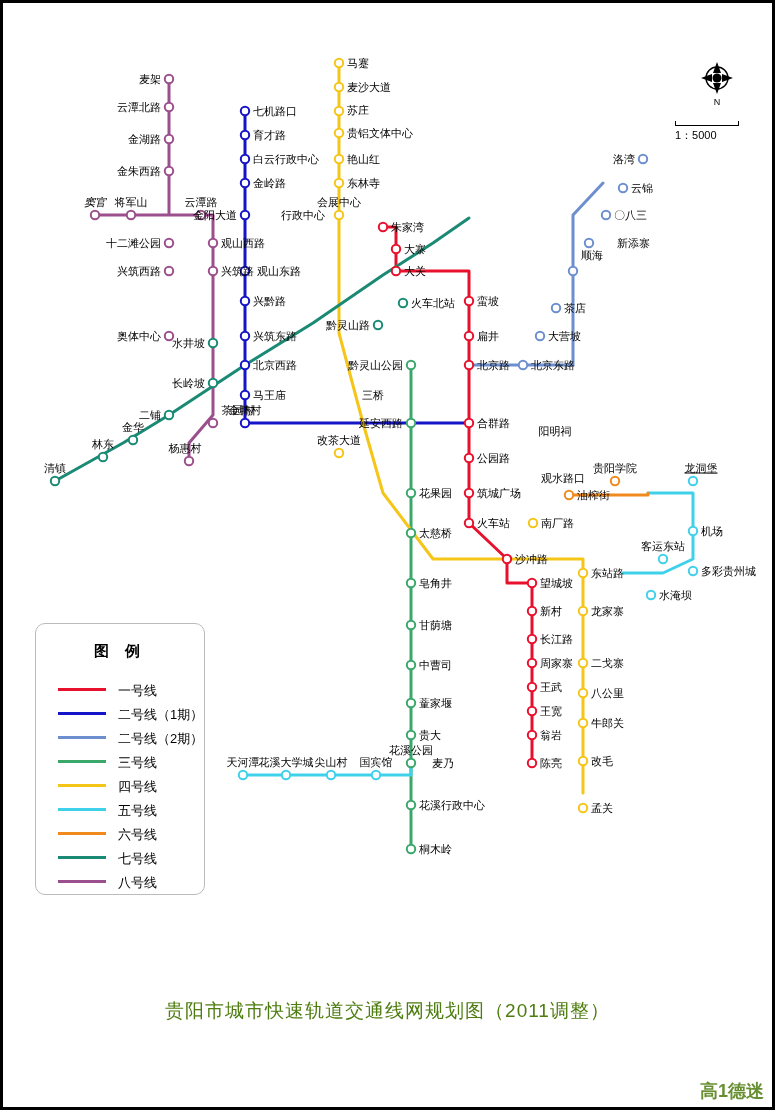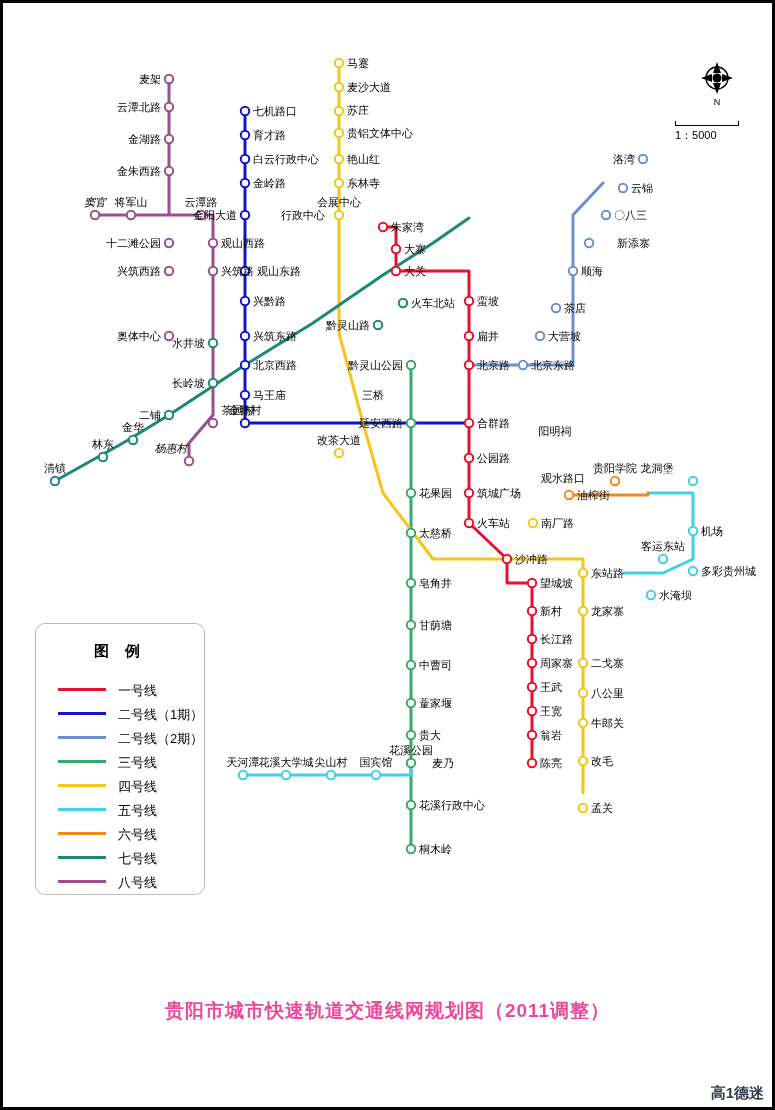--- a/index.html
+++ b/index.html
@@ -35,23 +35,23 @@
   #legend .row{position:absolute;left:22px;height:14px;}
   #legend .row .sw{position:absolute;left:0;top:6px;width:48px;height:3px;}
   #legend .row .nm{position:absolute;left:60px;top:0;font-size:13px;white-space:nowrap;}
   
   #scalebar{position:absolute;left:672px;top:118px;width:62px;}
   #scalebar .bar{position:absolute;left:0;top:0;width:62px;height:4px;border:1px solid #000;border-top:none;}
   #scalebar .txt{position:absolute;left:0;top:7px;font-size:11px;}
   #compass{position:absolute;left:694px;top:58px;width:40px;height:48px;}
   #maptitle{
     position:absolute;left:0;top:995px;width:100%;text-align:center;
-    font-size:19px;font-weight:bold;letter-spacing:1px;color:#ec4899;
-  }
-  #watermark{position:absolute;right:8px;bottom:4px;font-size:15px;color:#0f172a;font-weight:bold;opacity:.85;}
+    font-size:19px;font-weight:normal;letter-spacing:1px;color:#4d7c0f;
+  }
+  #watermark{position:absolute;right:8px;bottom:4px;font-size:18px;color:#4d7c0f;font-weight:bold;opacity:.85;}
 </style>
 </head>
 <body>
 
 <div id="page">
 
   <svg id="canvas" viewBox="0 0 775 1110">
       <path d="M 380,224 L 393,224 L 393,246 L 393,268 L 466,268 L 466,298 L 466,333 L 466,362 L 466,420 L 466,455 L 466,490 L 466,520 L 504,556 L 504,580 L 529,580 L 529,608 L 529,636 L 529,660 L 529,684 L 529,708 L 529,732 L 529,760" fill="none" stroke="#e8112d" stroke-width="3" stroke-linecap="round" stroke-linejoin="round"></path>
       <path d="M 242,108 L 242,132 L 242,156 L 242,180 L 242,212 L 242,240 L 242,268 L 242,298 L 242,333 L 242,362 L 242,392 L 242,420 L 310,420 L 360,420 L 420,420 L 466,420" fill="none" stroke="#1414c8" stroke-width="3" stroke-linecap="round" stroke-linejoin="round"></path>
       <path d="M 466,362 L 520,362 L 570,362 L 570,268 L 570,240 L 570,212 L 600,180" fill="none" stroke="#6d8fd0" stroke-width="3" stroke-linecap="round" stroke-linejoin="round"></path>
@@ -247,21 +247,21 @@
     <div class="lbl l" style="left: 234px; top: 212px;">金阳大道</div>
     <div class="lbl r" style="left: 254px; top: 268px;">观山东路</div>
     <div class="lbl r" style="left: 250px; top: 298px; text-align: right;">兴黔路</div>
     <div class="lbl r" style="left: 250px; top: 333px;">兴筑东路</div>
     <div class="lbl r" style="left: 250px; top: 362px;">北京西路</div>
     <div class="lbl r" style="left: 250px; top: 392px;">马王庙</div>
     <div class="lbl c" style="left: 242px; top: 407px;">金鸭村</div>
     <div class="lbl r" style="left: 528px; top: 362px;">北京东路</div>
     <div class="lbl r" style="left: 545px; top: 333px;">大营坡</div>
     <div class="lbl r" style="left: 561px; top: 305px;">茶店</div>
-    <div class="lbl r" style="left: 578px; top: 268px;">顺海</div>
+    <div class="lbl r" style="left: 578px; top: 252px;">顺海</div>
     <div class="lbl r" style="left: 594px; top: 240px; margin-left: 20px;">新添寨</div>
     <div class="lbl r" style="left: 611px; top: 212px;">〇八三</div>
     <div class="lbl r" style="left: 628px; top: 185px;">云锦</div>
     <div class="lbl r" style="left: 610px; top: 156px;">洛湾</div>
     <div class="lbl l" style="left: 400px; top: 362px;">黔灵山公园</div>
     <div class="lbl l" style="left: 400px; top: 420px;">延安西路</div>
     <div class="lbl r" style="left: 416px; top: 490px;">花果园</div>
     <div class="lbl r" style="left: 416px; top: 530px;">太慈桥</div>
     <div class="lbl r" style="left: 416px; top: 580px;">皂角井</div>
     <div class="lbl r" style="left: 416px; top: 622px;">甘荫塘</div>
@@ -284,21 +284,21 @@
     <div class="lbl r" style="left: 588px; top: 608px;">龙家寨</div>
     <div class="lbl r" style="left: 588px; top: 660px;">二戈寨</div>
     <div class="lbl r" style="left: 588px; top: 690px;">八公里</div>
     <div class="lbl r" style="left: 588px; top: 720px;">牛郎关</div>
     <div class="lbl r" style="left: 588px; top: 758px;">改毛</div>
     <div class="lbl r" style="left: 588px; top: 805px;">孟关</div>
     <div class="lbl c" style="left: 240px; top: 759px;">天河潭</div>
     <div class="lbl c" style="left: 283px; top: 759px;">花溪大学城</div>
     <div class="lbl c" style="left: 328px; top: 759px;">尖山村</div>
     <div class="lbl c" style="left: 373px; top: 759px;">国宾馆</div>
-    <div class="lbl c" style="left: 654px; top: 465px;">龙洞堡</div>
+    <div class="lbl c" style="left: 698px; top: 465px; text-decoration: underline;">龙洞堡</div>
     <div class="lbl r" style="left: 698px; top: 528px;">机场</div>
     <div class="lbl r" style="left: 698px; top: 568px;">多彩贵州城</div>
     <div class="lbl c" style="left: 660px; top: 543px;">客运东站</div>
     <div class="lbl r" style="left: 656px; top: 592px;">水淹坝</div>
     <div class="lbl r" style="left: 574px; top: 492px;">油榨街</div>
     <div class="lbl c" style="left: 612px; top: 465px;">贵阳学院</div>
     <div class="lbl c" style="left: 52px; top: 465px;">清镇</div>
     <div class="lbl c" style="left: 100px; top: 441px;">林东</div>
     <div class="lbl c" style="left: 130px; top: 424px;">金华</div>
     <div class="lbl l" style="left: 158px; top: 412px;">二铺</div>
@@ -311,20 +311,20 @@
     <div class="lbl l" style="left: 158px; top: 136px;">金湖路</div>
     <div class="lbl l" style="left: 158px; top: 168px;">金朱西路</div>
     <div class="lbl c" style="left: 92px; top: 199px; font-style: italic;">窦官</div>
     <div class="lbl c" style="left: 128px; top: 199px;">将军山</div>
     <div class="lbl c" style="left: 198px; top: 199px;">云潭路</div>
     <div class="lbl l" style="left: 158px; top: 240px;">十二滩公园</div>
     <div class="lbl r" style="left: 218px; top: 240px;">观山西路</div>
     <div class="lbl l" style="left: 158px; top: 268px;">兴筑西路</div>
     <div class="lbl r" style="left: 218px; top: 268px;">兴筑路</div>
     <div class="lbl l" style="left: 158px; top: 333px;">奥体中心</div>
-    <div class="lbl c" style="left: 168px; top: 445px; font-style: italic;">杨惠村</div>
+    <div class="lbl c" style="left: 182px; top: 445px;">杨惠村</div>
     <div class="lbl c" style="left: 210px; top: 407px; margin-left: 25px;">茶园村</div>
     <div class="lbl c" style="left: 300px; top: 212px;">行政中心</div>
     <div class="lbl c" style="left: 370px; top: 392px;">三桥</div>
     <div class="lbl c" style="left: 560px; top: 475px;">观水路口</div>
     <div class="lbl c" style="left: 552px; top: 428px;">阳明祠</div>
     <div class="lbl c" style="left: 440px; top: 760px;">麦乃</div>
   </div>
 
 </body></html>

